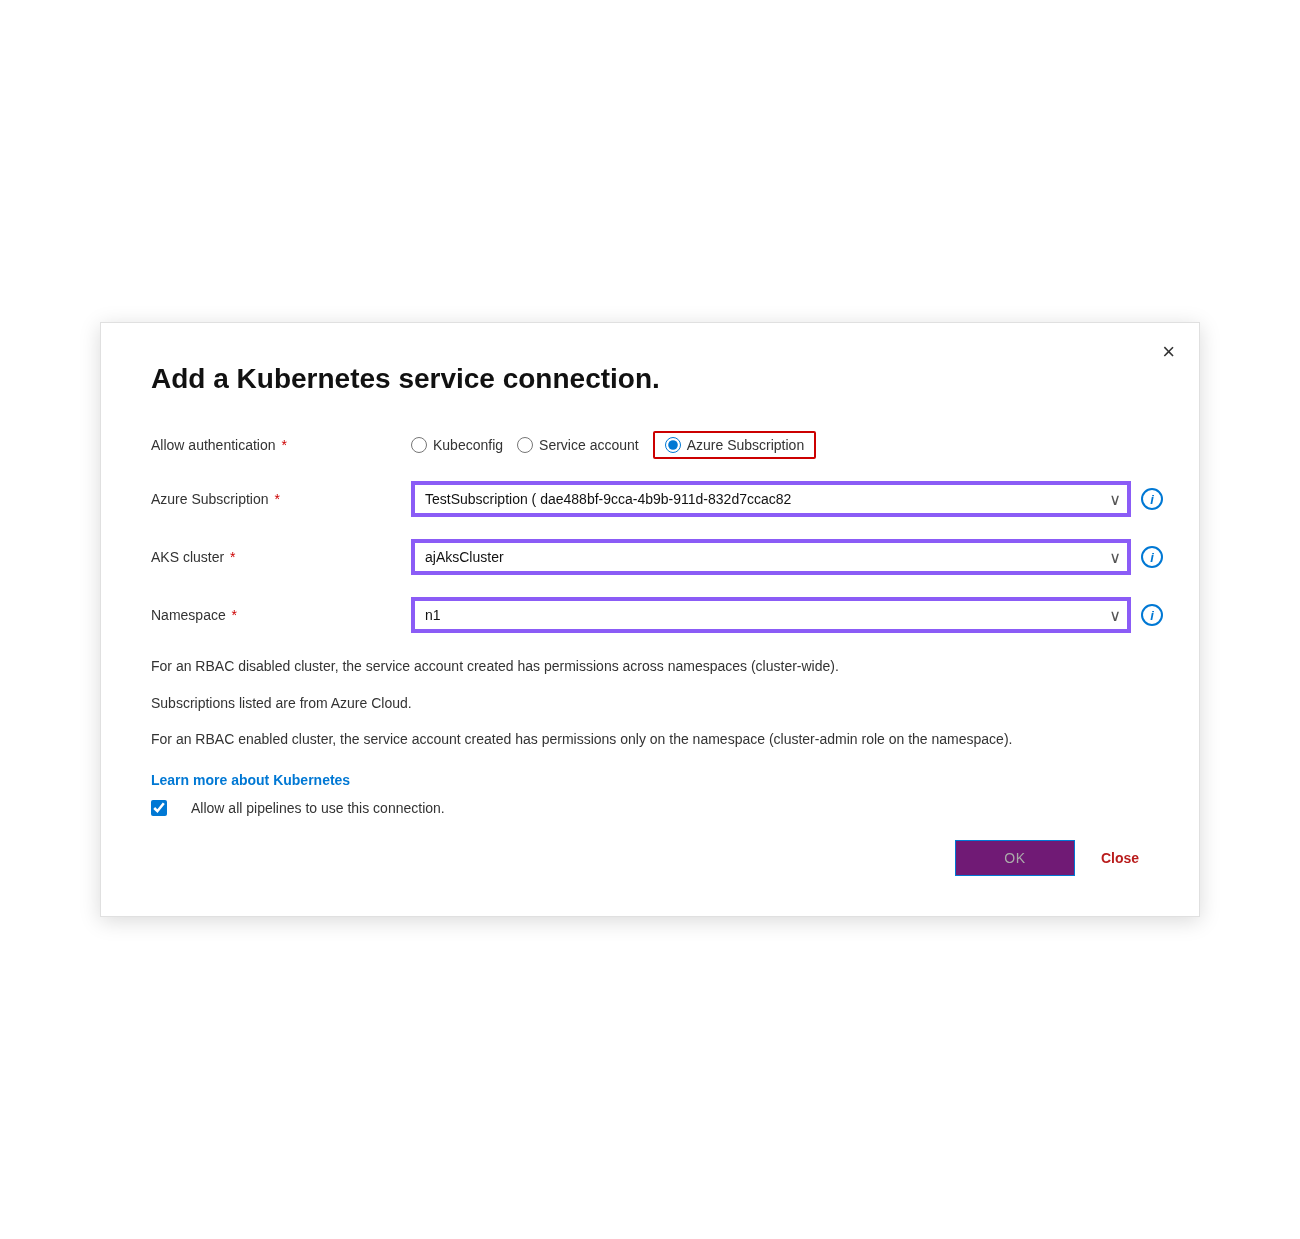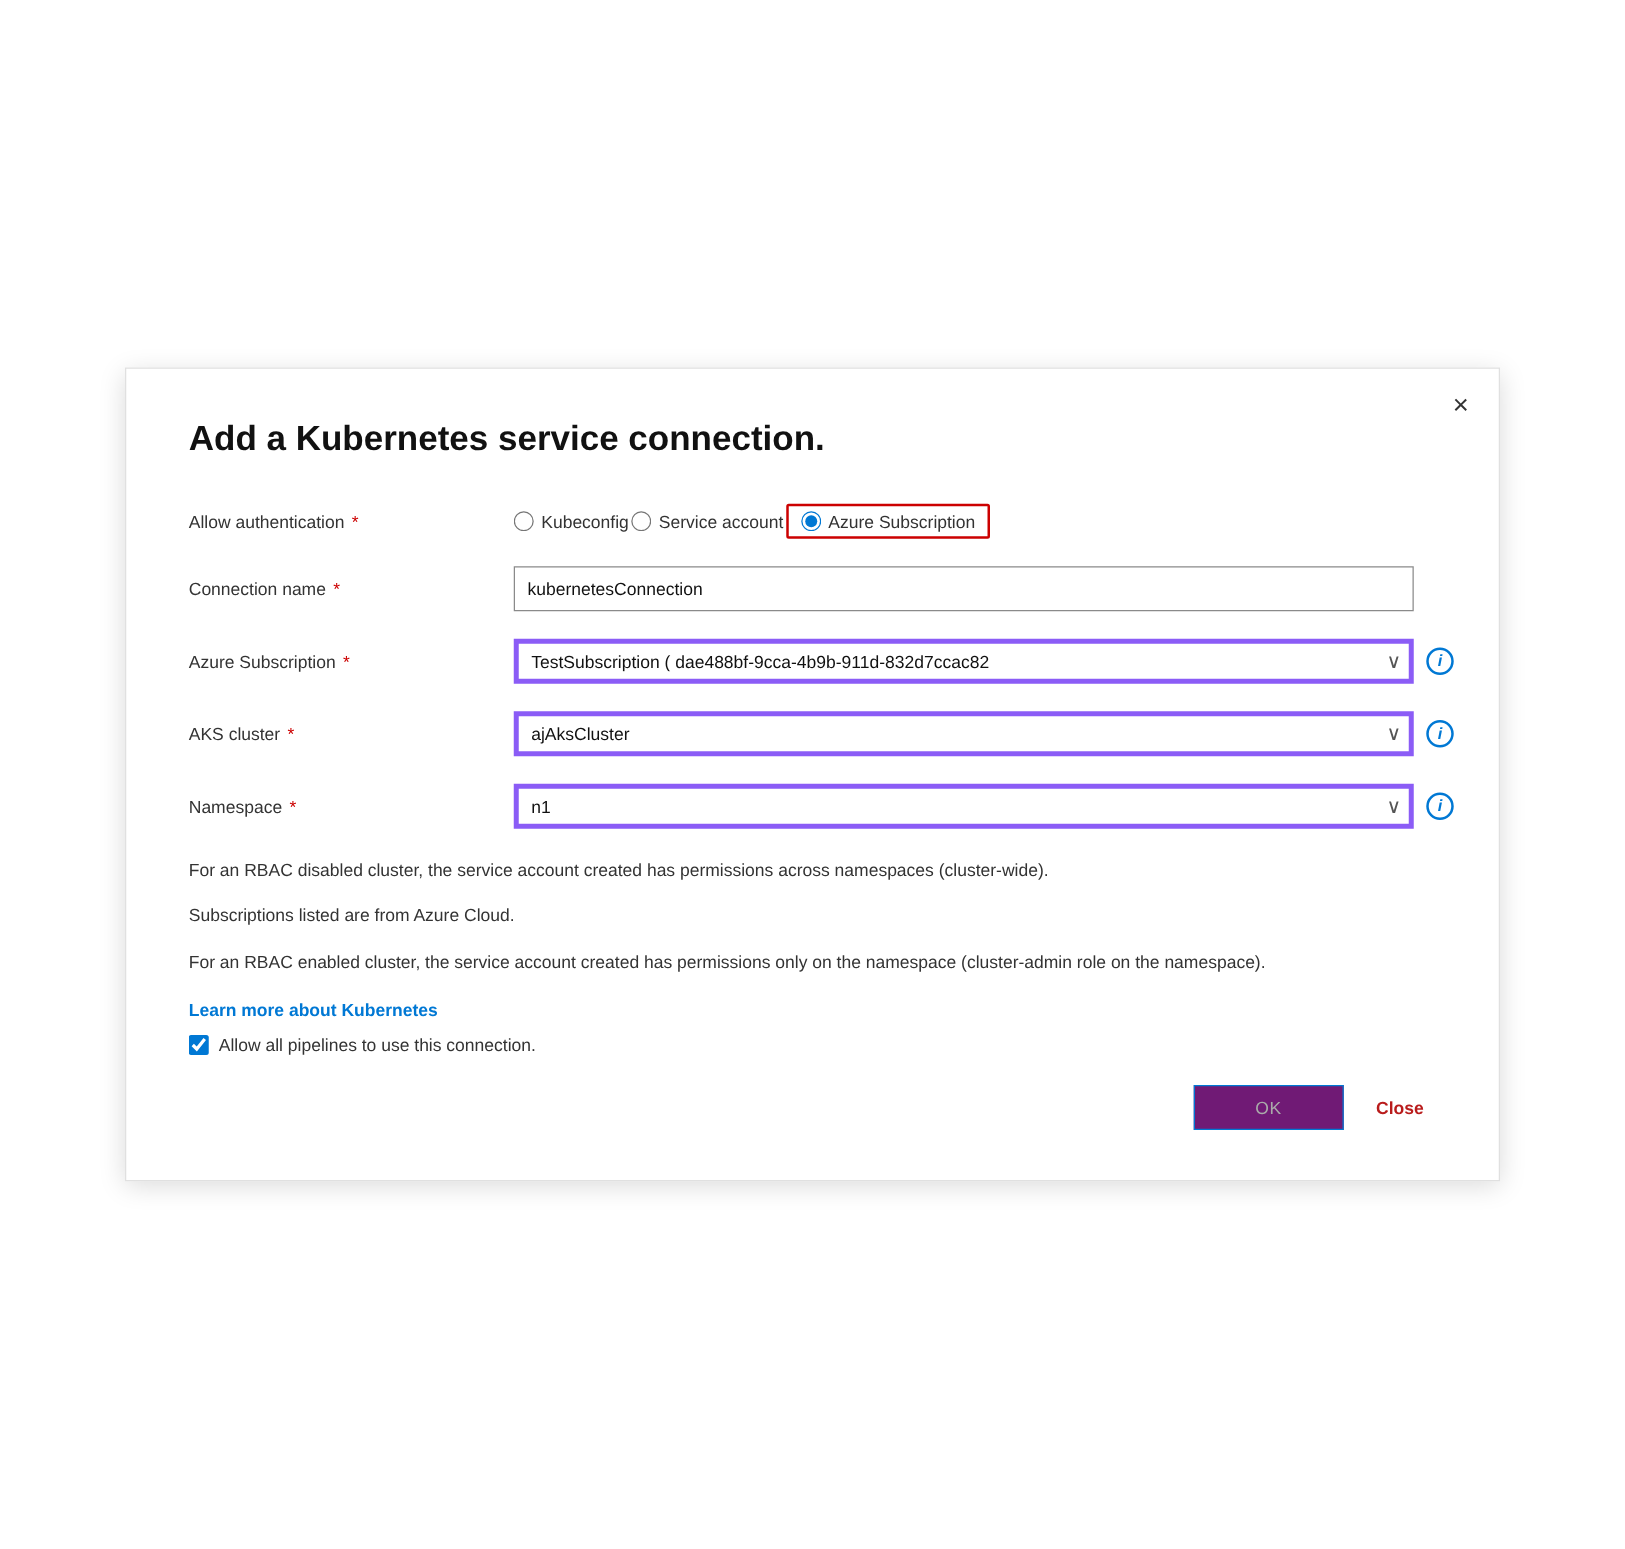--- a/index.html
+++ b/index.html
@@ -55,21 +55,21 @@
     }
     .form-control-area {
       flex: 1;
       display: flex;
       align-items: center;
       gap: 10px;
     }
     .radio-group {
       display: flex;
       align-items: center;
-      gap: 2px;
+      gap: 14px;
     }
     .radio-option {
       display: flex;
       align-items: center;
       gap: 6px;
       font-size: 14px;
       color: #333;
       cursor: pointer;
     }
     .radio-option input[type="radio"] {
@@ -154,21 +154,21 @@
       font-size: 14px;
       font-weight: 600;
       text-decoration: none;
       display: inline-block;
       margin-bottom: 12px;
       cursor: pointer;
     }
     .checkbox-row {
       display: flex;
       align-items: flex-start;
-      gap: 8px;
+      gap: 24px;
       margin-bottom: 14px;
     }
     .checkbox-row input[type="checkbox"] {
       width: 16px;
       height: 16px;
       accent-color: #0078d4;
       cursor: pointer;
     }
     .checkbox-label {
       font-size: 14px;
@@ -227,28 +227,20 @@
         </label>
         <label class="radio-option highlighted">
           <input type="radio" name="auth" checked="" style="">
           <span>Azure Subscription</span>
         </label>
       </div>
     </div>
   </div>
 
   
-  <div class="form-row">
-    <div class="form-label">
-      <span>Connection name</span><span class="required-star"> *</span>
-    </div>
-    <div class="form-control-area">
-      <input type="text" class="text-input" value="kubernetesConnection" style="">
-    </div>
-  </div>
 
   
   <div class="form-row">
     <div class="form-label">
       <span>Azure Subscription</span><span class="required-star"> *</span>
     </div>
     <div class="form-control-area">
       <div class="info-row">
         <div class="select-wrapper">
           <select class="select-input">

